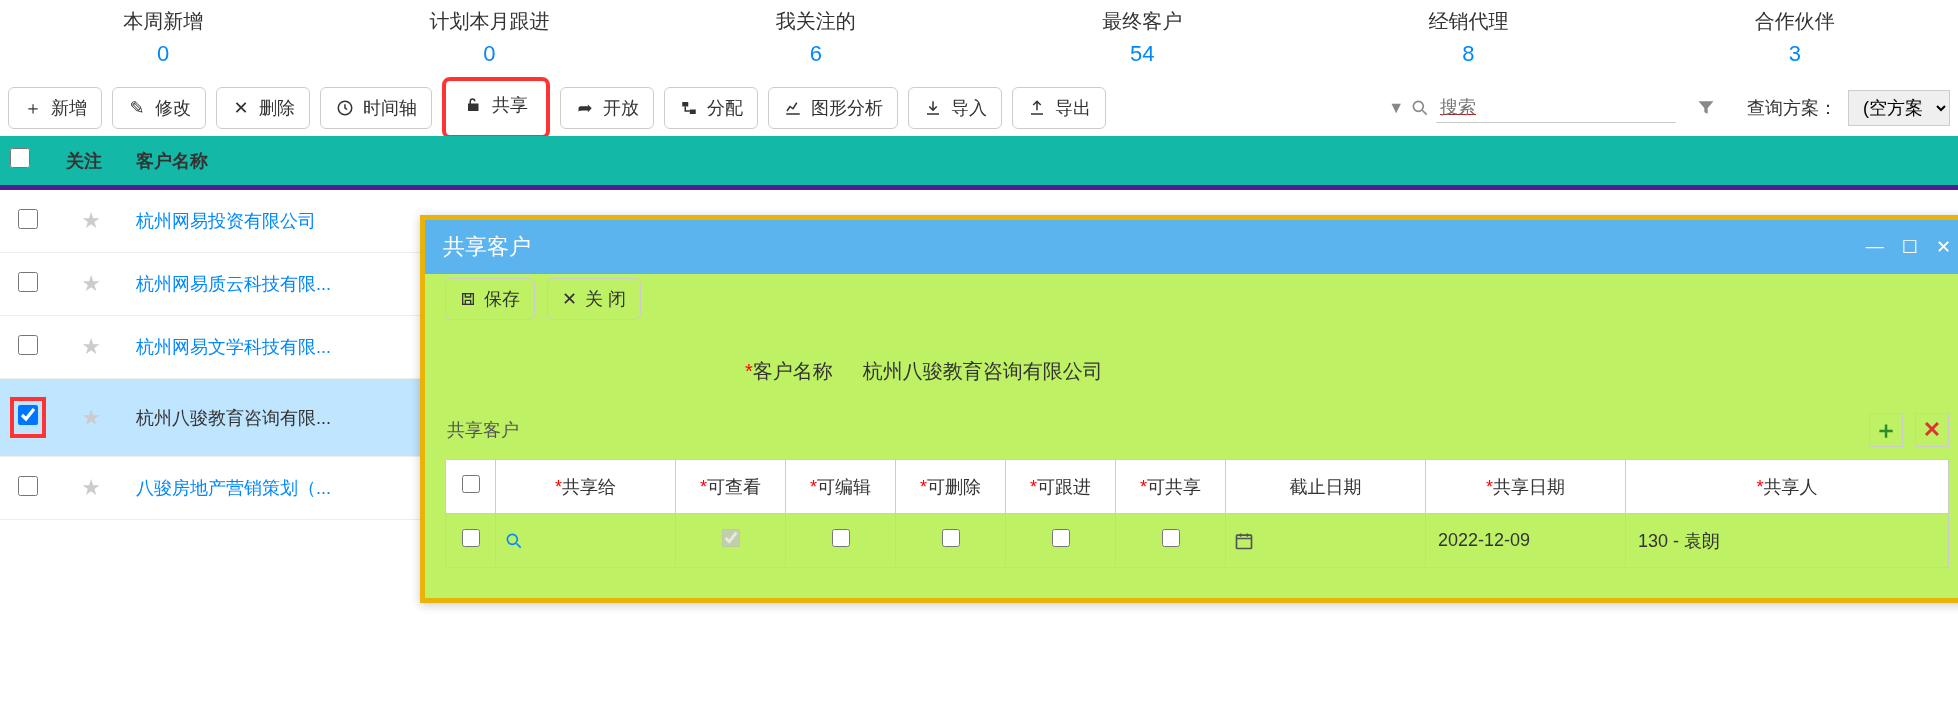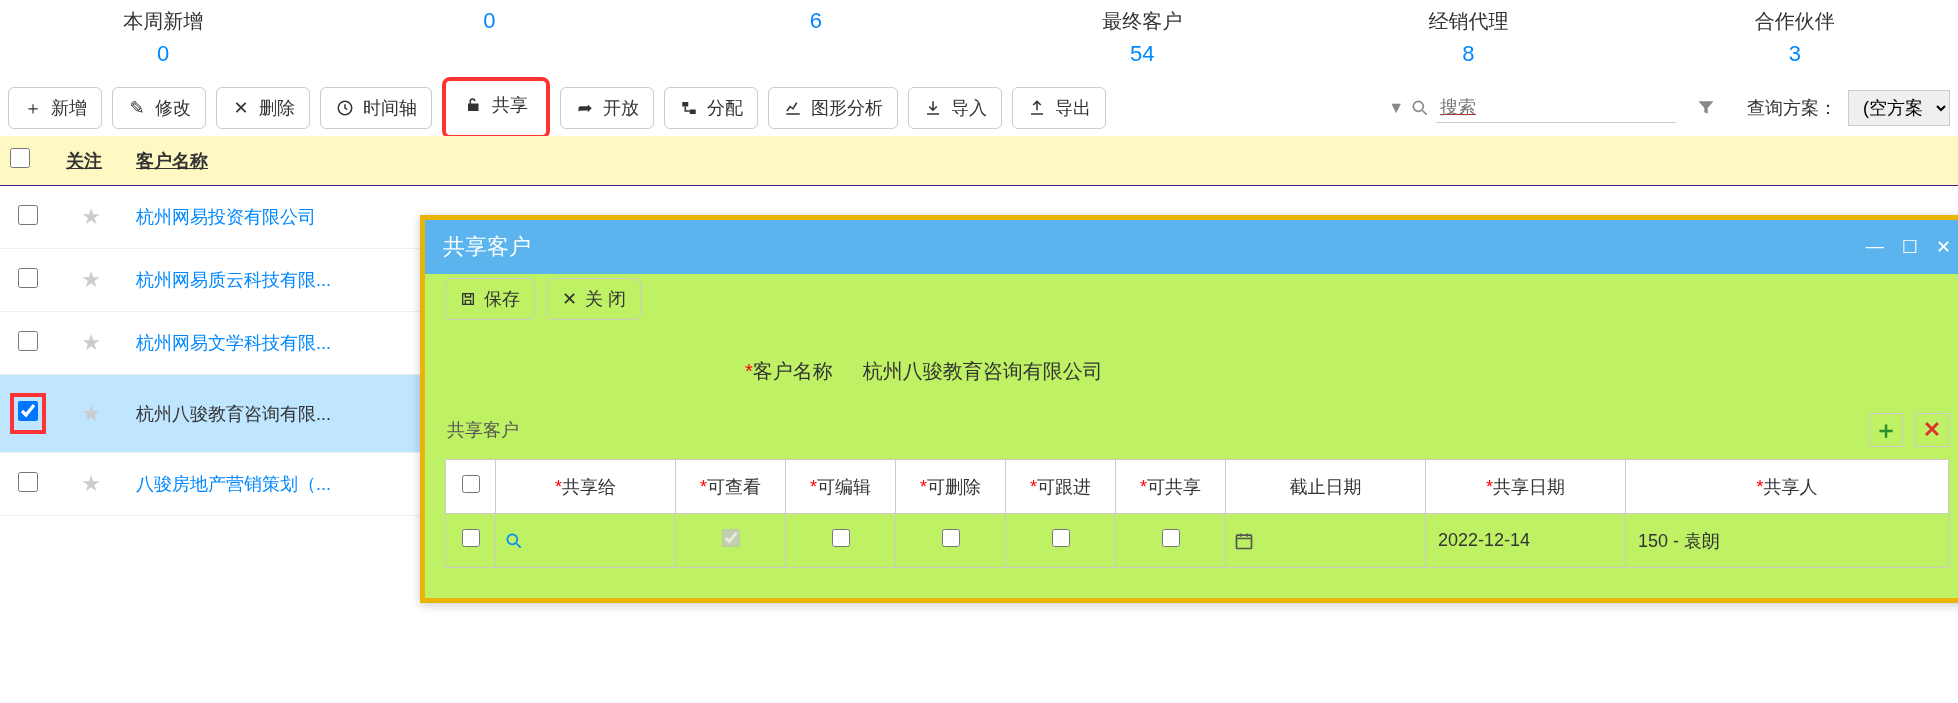--- a/index.html
+++ b/index.html
@@ -18,21 +18,21 @@
   .tb-btn .ic { display:inline-flex; align-items:center; justify-content:center; width:20px; height:20px; }
   .search-area { display: flex; align-items: center; gap: 6px; margin-left: auto; }
   .search-input { border: none; border-bottom: 1px solid #ccc; font-size: 18px; width: 240px; padding: 4px; color:#b91c1c;text-decoration:underline;}
   .filter-area { display: flex; align-items:center; gap: 11px; margin-left: 10px;}
   .filter-label { font-size: 18px; color:#333; margin-left: 20px;}
   .filter-select { border: 1px solid #ccc; padding: 6px 10px; font-size: 18px; text-align: center; }
   
   
   .list-wrap { display:flex; }
   .list-table { width: 100%; border-collapse: collapse; }
-  .list-table thead th { text-align: left; font-weight: bold; font-size: 18px; padding: 12px 10px; border-bottom: 1px solid #4c1d95; background:#fef9c3;text-decoration:underline;}
+  .list-table thead th { text-align: left; font-weight: bold; font-size: 18px; padding: 12px 10px; border-bottom: 5px solid #4c1d95; background:#14b8a6;}
   .list-row td { padding: 18px 10px; border-bottom: 1px solid #eee; font-size: 18px; }
   .list-row .ck { width: 50px; text-align:center; }
   .list-row .star { width: 50px; text-align:center; color:#ccc; font-size: 22px;}
   .list-row .name { color: #0088ff; cursor: pointer; }
   .list-row.selected { background: #bfe5ff; }
   .list-row.selected .name { color: #333; }
   .ck input { width:20px; height:20px; }
   .ck-hl { display:inline-block; border: 4px solid #ff3333; padding: 4px; }
   
   
@@ -60,23 +60,25 @@
 </style>
 </head>
 <body>
 
 <div class="stats-row">
   <div class="stat-item">
     <div class="stat-label">本周新增</div>
     <div class="stat-value">0</div>
   </div>
   <div class="stat-item">
+    <div class="stat-label">计划本月跟进</div>
     <div class="stat-value">0</div>
   </div>
   <div class="stat-item">
+    <div class="stat-label">我关注的</div>
     <div class="stat-value">6</div>
   </div>
   <div class="stat-item">
     <div class="stat-label">最终客户</div>
     <div class="stat-value">54</div>
   </div>
   <div class="stat-item">
     <div class="stat-label">经销代理</div>
     <div class="stat-value">8</div>
   </div>
@@ -290,19 +292,19 @@
           <td><input type="checkbox" style=""></td>
           <td><input type="checkbox" style=""></td>
           <td style="text-align:right; padding-right:16px;">
             <span>
               <svg width="20" height="20" viewBox="0 0 24 24" fill="none" stroke="#555" stroke-width="2">
                   <rect x="3" y="5" width="18" height="16" rx="1"></rect>
                   <path d="M3 9h18M8 3v4M16 3v4"></path>
                 </svg>
             </span>
           </td>
-          <td style="text-align:left; padding-left:12px;">2022-12-14</td>
-          <td style="text-align:left; padding-left:12px;">150 - 袁朗</td>
+          <td style="text-align:left; padding-left:12px;">2022-12-09</td>
+          <td style="text-align:left; padding-left:12px;">130 - 袁朗</td>
         </tr>
       </tbody>
     </table>
   </div>
 </div>
 
 </body></html>

